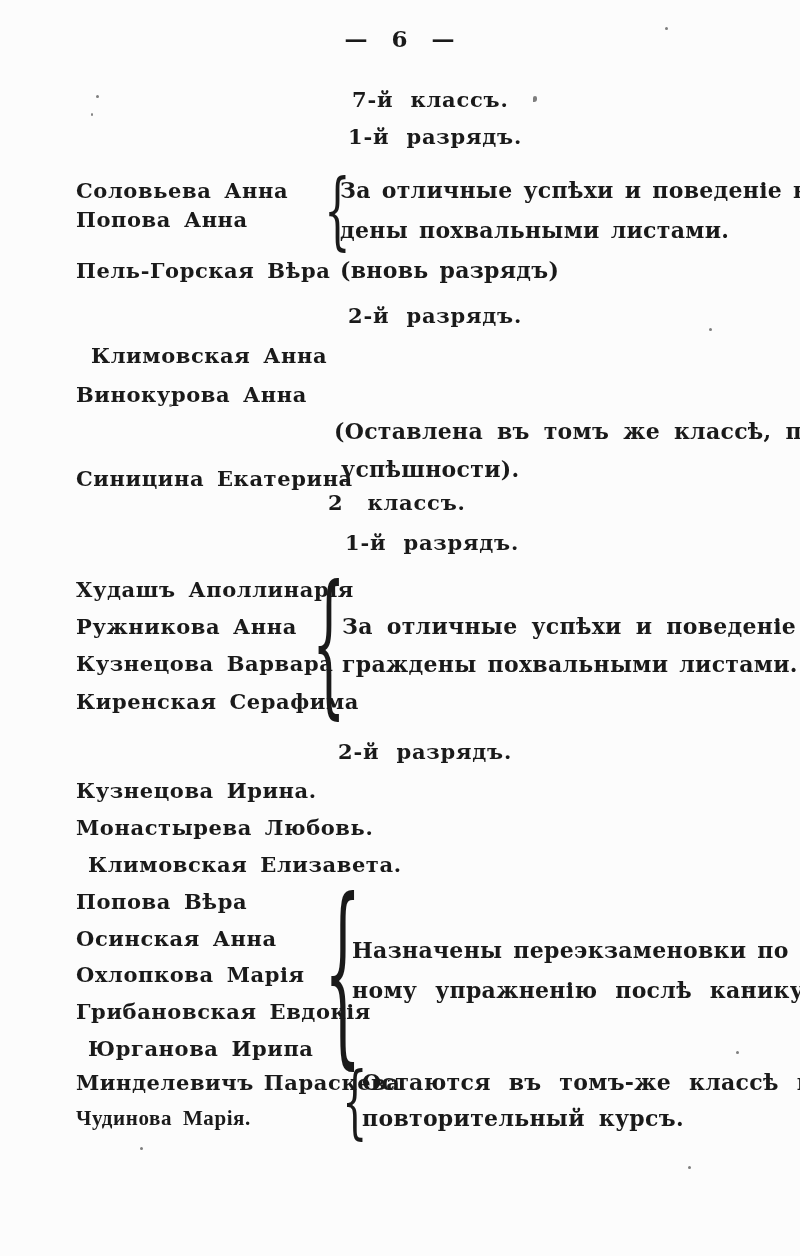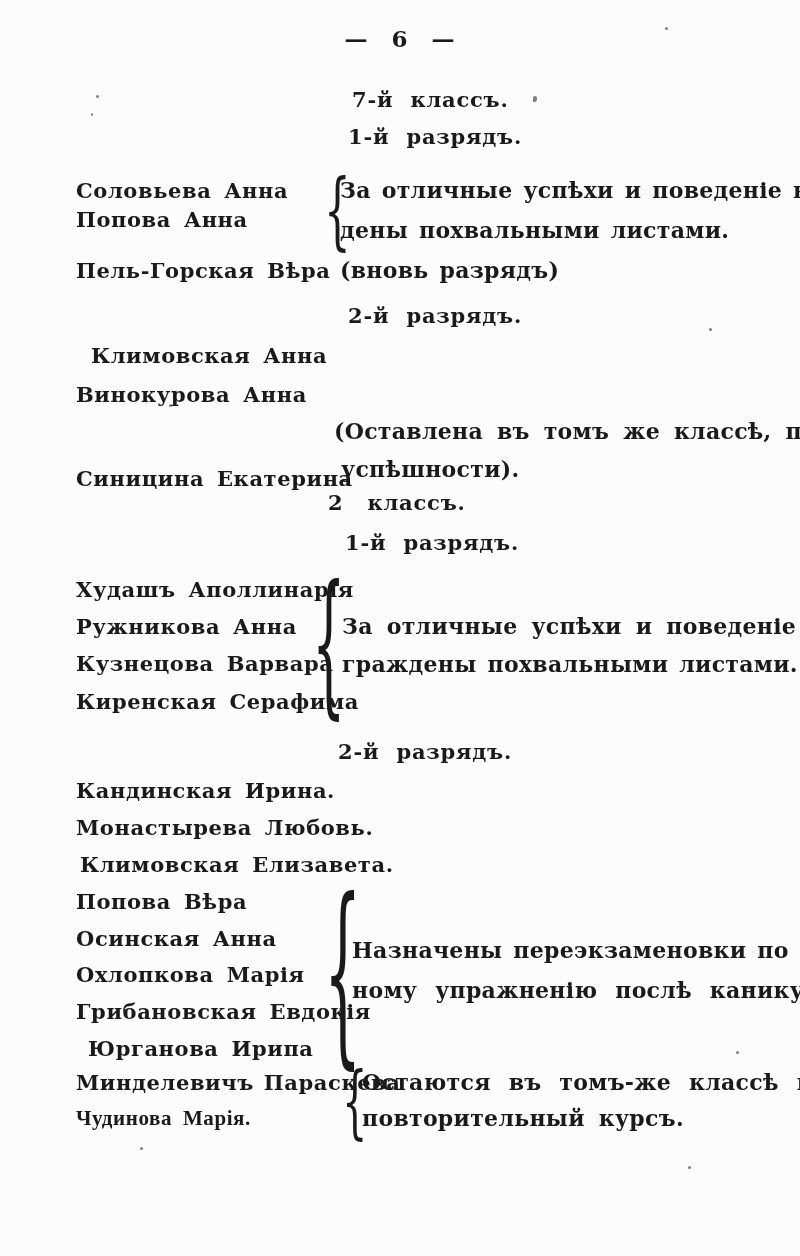--- a/index.html
+++ b/index.html
@@ -69,23 +69,23 @@
     <div class="abs name" style="left:76px; top:578px;">Худашъ Аполлинарія</div>
     <div class="abs name" style="left:76px; top:615px;">Ружникова Анна</div>
     <div class="abs name" style="left:76px; top:652px;">Кузнецова Варвара</div>
     <div class="abs name" style="left:76px; top:690px;">Киренская Серафима</div>
     <div class="brace" style="left:312px; top:566px; font-size:155px; transform:scaleX(0.34);"></div>
     <div class="abs note" style="left:342px; top:614px; word-spacing:6px;">За отличные успѣхи и поведеніе на-</div>
     <div class="abs note" style="left:342px; top:652px;">граждены похвальными листами.</div>
 
     <div class="abs heading" style="left:338px; top:740px;">2-й разрядъ.</div>
 
-    <div class="abs name" style="left:76px; top:779px;">Кандинская Ирина.</div>
+    <div class="abs name" style="left:76px; top:779px;">Кузнецова Ирина.</div>
     <div class="abs name" style="left:76px; top:816px;">Монастырева Любовь.</div>
-    <div class="abs name" style="left:80px; top:853px;text-align:center;">Климовская Елизавета.</div>
+    <div class="abs name" style="left:88px; top:853px;text-align:center;">Климовская Елизавета.</div>
 
     <div class="abs name" style="left:76px; top:890px;">Попова Вѣра</div>
     <div class="abs name" style="left:76px; top:927px;">Осинская Анна</div>
     <div class="abs name" style="left:76px; top:963px;">Охлопкова Марія</div>
     <div class="abs name" style="left:76px; top:1000px;">Грибановская Евдокія</div>
     <div class="abs name" style="left:88px; top:1037px;">Юрганова Ирипа</div>
     <div class="brace" style="left:324px; top:874px; font-size:196px; transform:scaleX(0.3);"></div>
     <div class="abs note" style="left:352px; top:938px;">Назначены переэкзаменовки по писмен-</div>
     <div class="abs note wide" style="left:352px; top:978px;">ному упражненію послѣ каникулъ</div>
 

